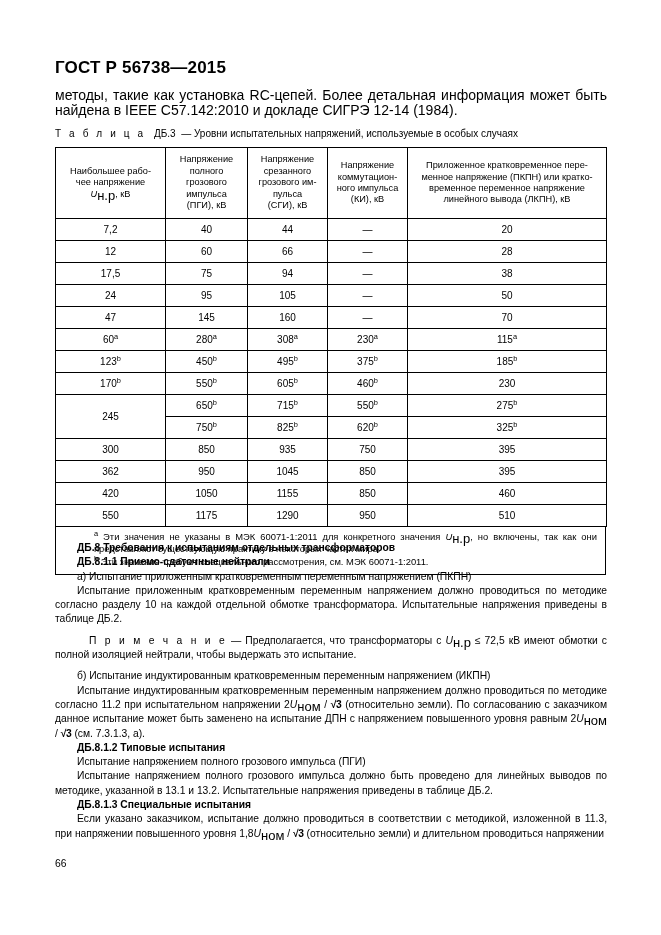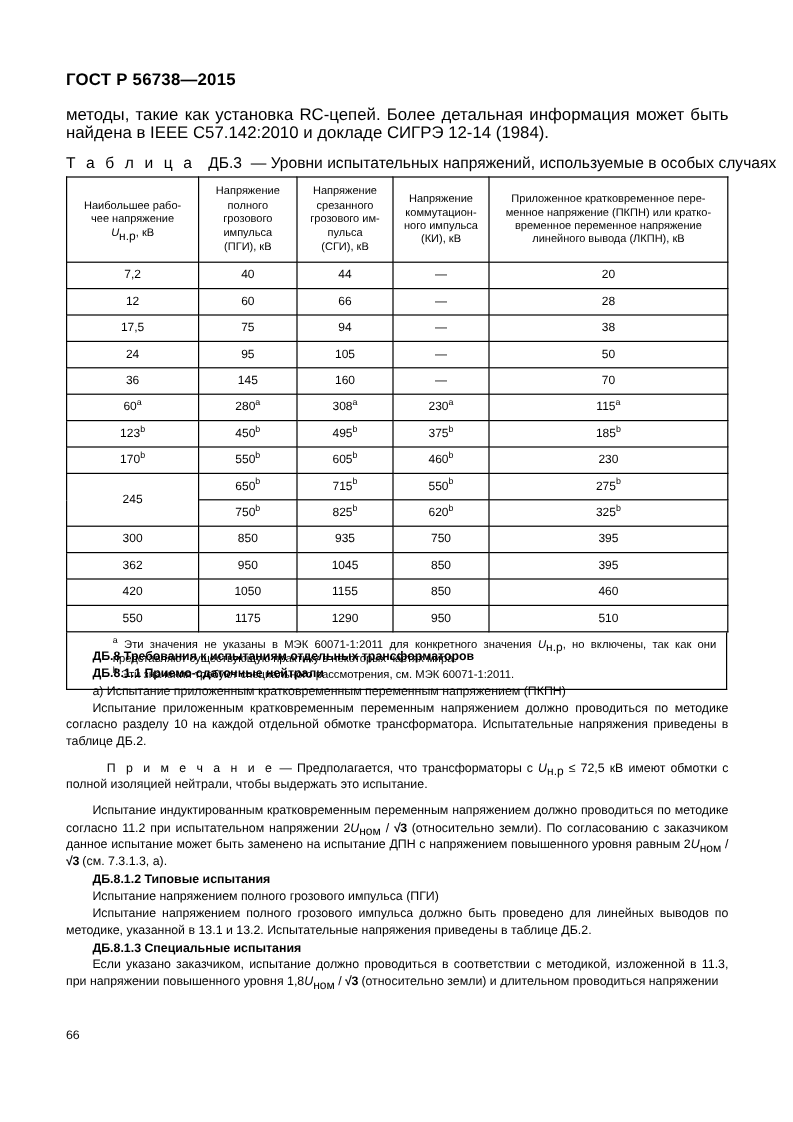--- a/index.html
+++ b/index.html
@@ -19,38 +19,38 @@
     position: absolute;
     left: 0; top: 0;
     width: 661px;
     height: 935px;
     padding: 0;
   }
   .std-header {
     position: absolute;
     left: 55px;
     top: 58px;
-    font-size: 14px;
+    font-size: 17px;
     font-weight: bold;
     letter-spacing: 0.2px;
   }
   .intro {
     position: absolute;
     left: 55px;
     top: 88px;
     width: 552px;
     font-size: 14px;
     line-height: 14.5px;
     text-align: justify;
   }
   .table-caption {
     position: absolute;
     left: 55px;
     top: 128px;
-    font-size: 13px;
+    font-size: 10px;
     white-space: nowrap;
   }
   .sp { letter-spacing: 2.6px; }
   .tbl-wrap {
     position: absolute;
     left: 55px;
     top: 147px;
     width: 551px;
   }
   table.main {
@@ -85,21 +85,21 @@
     width: 551px;
     box-sizing: border-box;
     font-size: 9.4px;
     line-height: 12.4px;
     padding: 4px 8px 6px 8px;
     text-align: justify;
   }
   .outer p { margin: 0; }
   .fn-ind { padding-left: 30px; text-indent: 0; }
   sup { font-size: 7.4px; vertical-align: super; line-height: 0; }
-  sub { font-size: 10px; vertical-align: sub; line-height: 0; }
+  sub { font-size: 13px; vertical-align: sub; line-height: 0; }
   .it { font-style: italic; }
   .body-text {
     position: absolute;
     left: 55px;
     top: 541px;
     width: 552px;
     font-size: 10.3px;
     line-height: 14.3px;
   }
   .body-text p {
@@ -207,21 +207,21 @@
             <td><span>38</span></td>
           </tr>
           <tr>
             <td><span>24</span></td>
             <td><span>95</span></td>
             <td><span>105</span></td>
             <td><span>—</span></td>
             <td><span>50</span></td>
           </tr>
           <tr>
-            <td><span>36</span></td>
+            <td><span>47</span></td>
             <td><span>145</span></td>
             <td><span>160</span></td>
             <td><span>—</span></td>
             <td><span>70</span></td>
           </tr>
           <tr>
             <td><span>60</span><sup>a</sup></td>
             <td><span>280</span><sup>a</sup></td>
             <td><span>308</span><sup>a</sup></td>
             <td><span>230</span><sup>a</sup></td>
@@ -299,20 +299,21 @@
   <div class="body-text">
     <p class="h-bold">ДБ.8 Требования к испытаниям отдельных трансформаторов</p>
     <p class="h-bold">ДБ.8.1.1 Приемо-сдаточные нейтрали</p>
     <p class="ind2">а) Испытание приложенным кратковременным переменным напряжением (ПКПН)</p>
     <p class="ind">Испытание приложенным кратковременным переменным напряжением должно проводиться по методике согласно разделу 10 на каждой отдельной обмотке трансформатора. Испытательные напряжения приведены в таблице ДБ.2.</p>
     <div class="blank"></div>
     <p class="ind">
       <span class="note-lbl">П р и м е ч а н и е</span><span> — </span><span>Предполагается, что трансформаторы с </span><span class="it">U</span><sub>н.р</sub><span> ≤ 72,5 кВ имеют обмотки с полной изоляцией нейтрали, чтобы выдержать это испытание.</span>
     </p>
     <div class="blank"></div>
+    <p class="ind2">б) Испытание индуктированным кратковременным переменным напряжением (ИКПН)</p>
     <p class="ind">
       <span>Испытание индуктированным кратковременным переменным напряжением должно проводиться по методике согласно 11.2 при испытательном напряжении 2</span><span class="it">U</span><sub>ном</sub><span> / </span><span class="radic">√3</span><span> (относительно земли). По согласованию с заказчиком данное испытание может быть заменено на испытание ДПН с напряжением повышенного уровня равным 2</span><span class="it">U</span><sub>ном</sub><span> / </span><span class="radic">√3</span><span> (см. 7.3.1.3, а).</span>
     </p>
     <p class="h-bold">ДБ.8.1.2 Типовые испытания</p>
     <p class="ind2">Испытание напряжением полного грозового импульса (ПГИ)</p>
     <p class="ind">Испытание напряжением полного грозового импульса должно быть проведено для линейных выводов по методике, указанной в 13.1 и 13.2. Испытательные напряжения приведены в таблице ДБ.2.</p>
     <p class="h-bold">ДБ.8.1.3 Специальные испытания</p>
     <p class="ind">
       <span>Если указано заказчиком, испытание должно проводиться в соответствии с методикой, изложенной в 11.3, при напряжении повышенного уровня 1,8</span><span class="it">U</span><sub>ном</sub><span> / </span><span class="radic">√3</span><span> (относительно земли) и длительном проводиться напряжении</span>
     </p>

